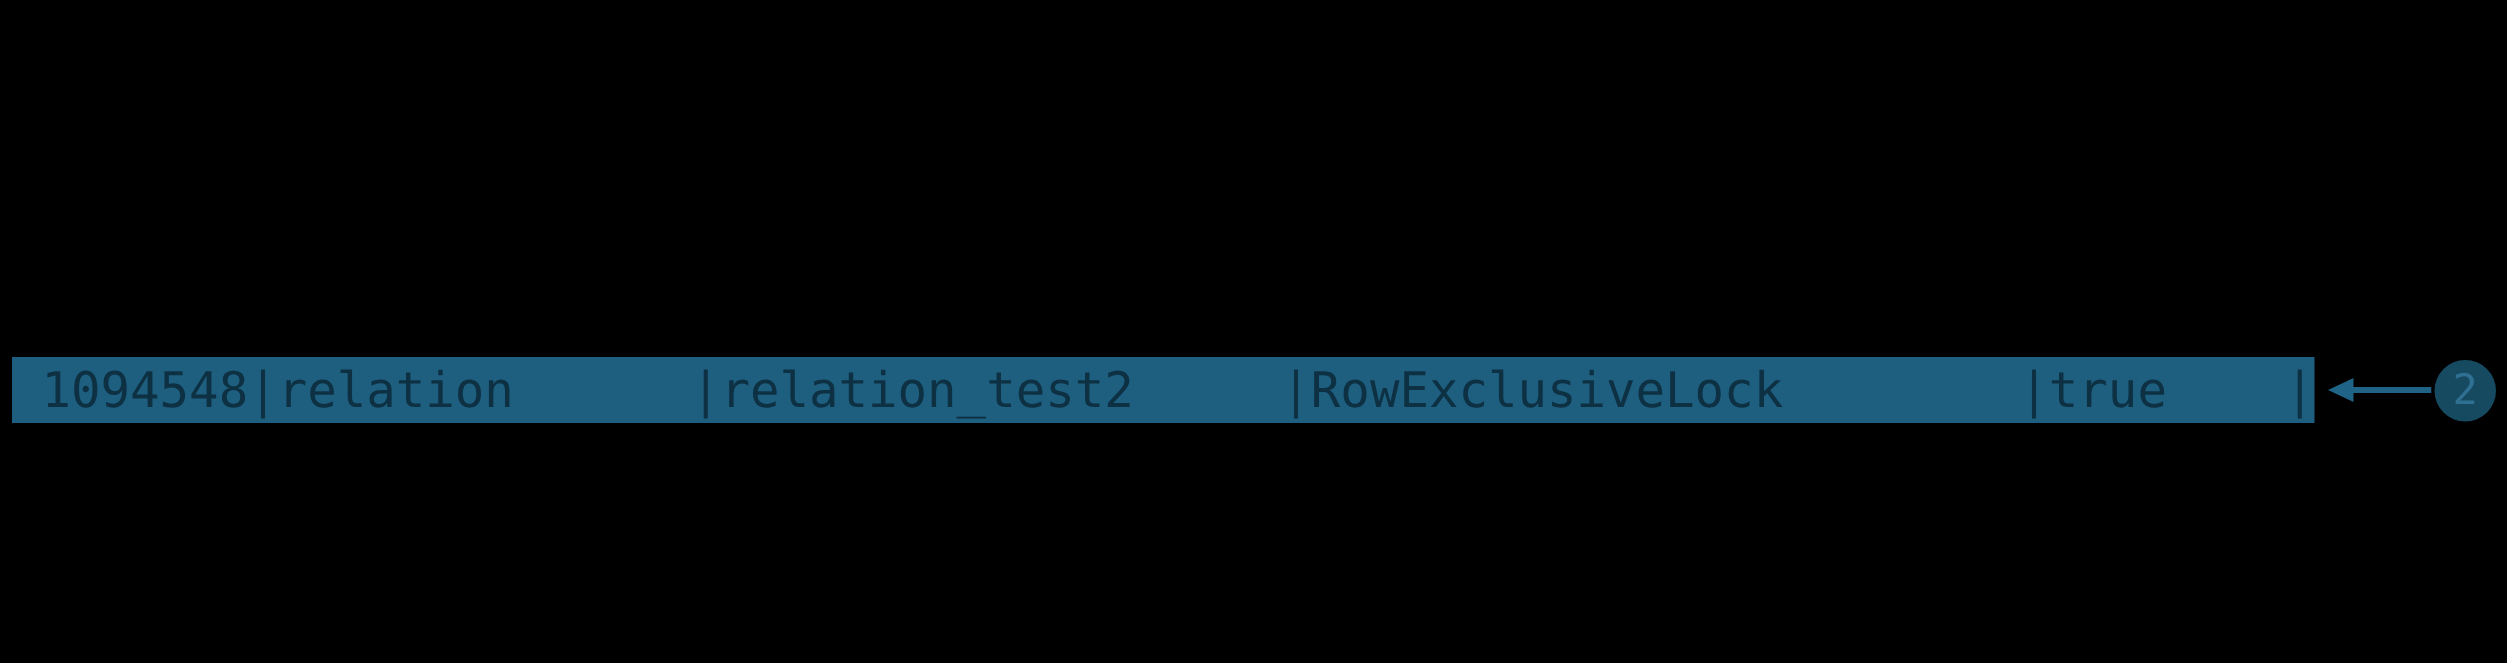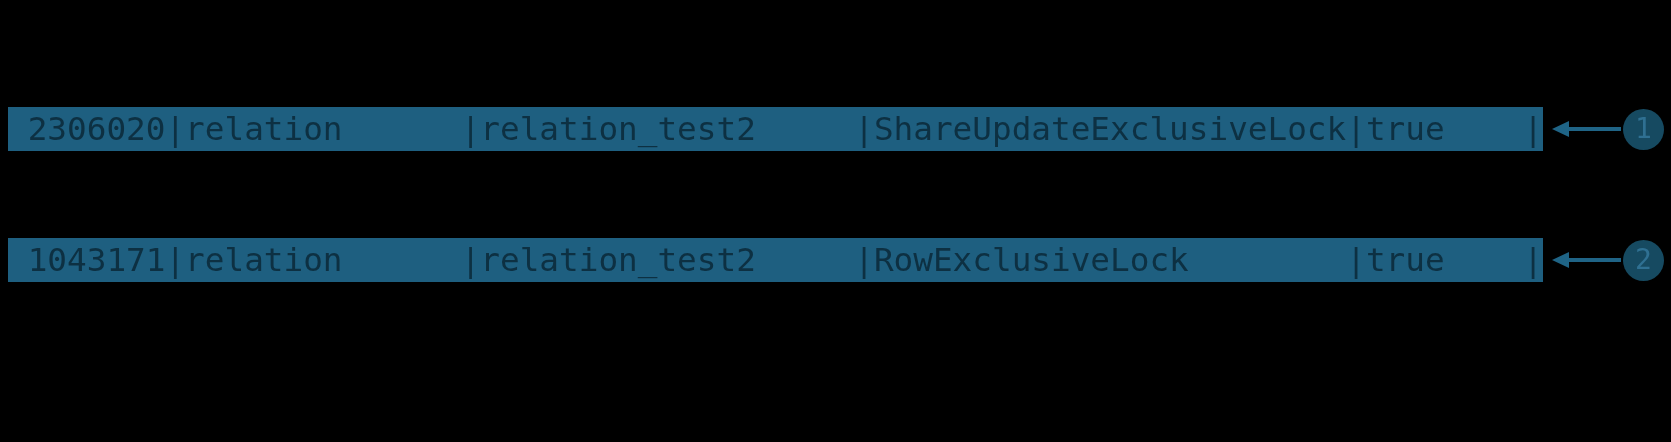--- a/index.html
+++ b/index.html
@@ -58,33 +58,23 @@
     font-family: "DejaVu Sans Mono", monospace;
     font-size: 28px;
     line-height: 1;
   }
 </style>
 </head>
 <body>
 
 <div class="canvas">
 
-  <div class="lock-row r1">
-    <span class="row-text"> 2306020|relation      |relation_test2     |ShareUpdateExclusiveLock|true    |</span>
-    <svg class="arrow-icon" width="69" height="20" viewBox="0 0 69 20">
-      <polygon points="0,10 17,2 17,18" fill="var(--arrow)"></polygon>
-      <rect x="14" y="8" width="55" height="4" fill="var(--arrow)"></rect>
-    </svg>
-    <div class="callout-badge">
-      <span>1</span>
-    </div>
-  </div>
 
   <div class="lock-row r2">
-    <span class="row-text"> 1043171|relation      |relation_test2     |RowExclusiveLock        |true    |</span>
+    <span class="row-text"> 1094548|relation      |relation_test2     |RowExclusiveLock        |true    |</span>
     <svg class="arrow-icon" width="69" height="20" viewBox="0 0 69 20">
       <polygon points="0,10 17,2 17,18" fill="var(--arrow)"></polygon>
       <rect x="14" y="8" width="55" height="4" fill="var(--arrow)"></rect>
     </svg>
     <div class="callout-badge">
       <span>2</span>
     </div>
   </div>
 
 </div>

